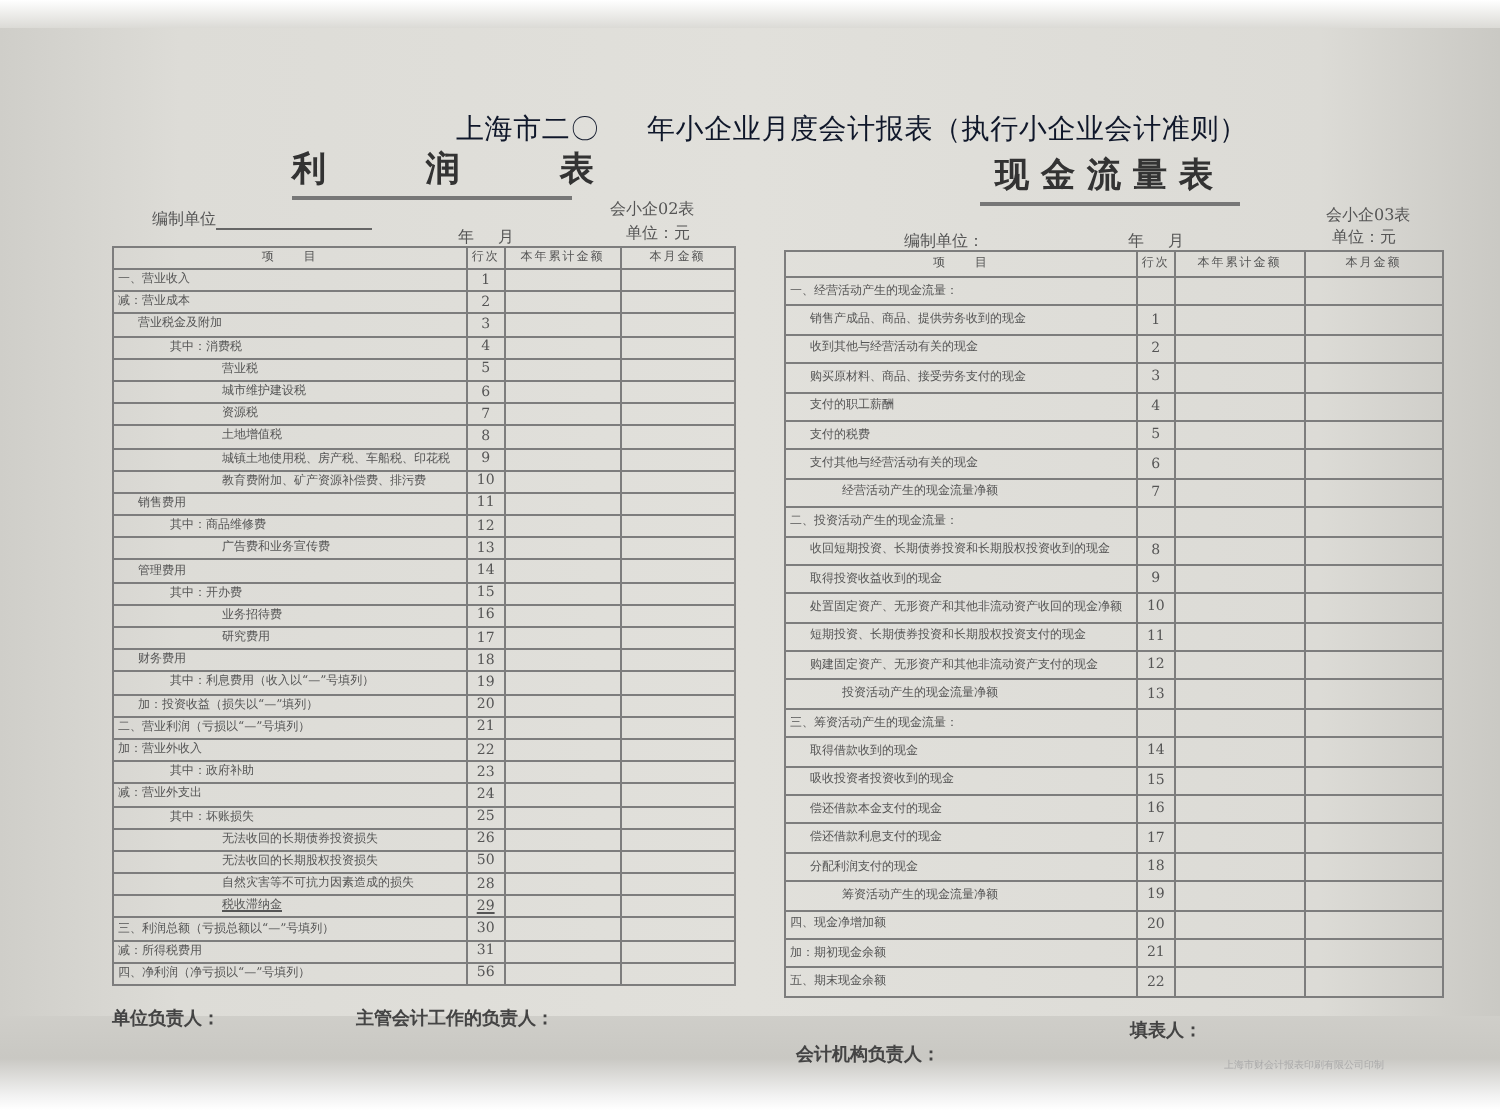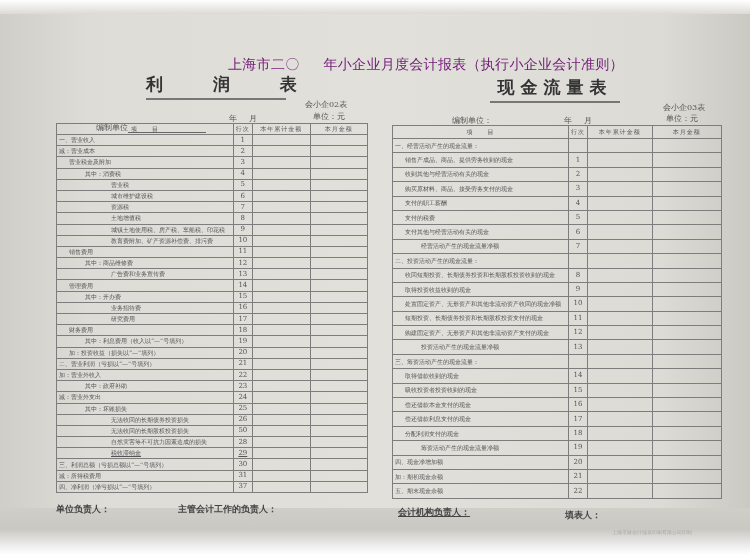--- a/index.html
+++ b/index.html
@@ -15,21 +15,21 @@
   }
   .bottom-shadow {
     position:absolute; left:0; top:508px; width:750px; height:47px;
     background:linear-gradient(#cfcec9 0%, #c9c8c3 45%, #f2f2f2 85%, #ffffff 100%);
   }
   .paper {
     position:absolute; left:0; top:14px; width:750px; height:500px;
     background:linear-gradient(90deg,#cfcec9 0%,#dddcd7 12%,#e1e0db 50%,#dcdbd6 88%,#cac9c4 100%);
   }
   .main-title {
-    position:absolute; left:228px; top:56px; font-size:14px; color:#701a75; white-space:nowrap;
+    position:absolute; left:228px; top:56px; font-size:14px; color:#0f172a; white-space:nowrap;
     letter-spacing:0.3px;
   }
   .main-title .gap { display:inline-block; width:24px; }
   .sheet-title {
     position:absolute; font-size:17px; font-weight:bold; color:#333; letter-spacing:22px;
     border-bottom:2px solid #777; padding-bottom:2px; white-space:nowrap; text-align:center;
   }
   .sheet-title.left { left:146px; top:73px; width:140px; }
   .sheet-title.right { left:490px; top:76px; width:130px; letter-spacing:6px; }
   .meta { position:absolute; font-size:8px; color:#555; white-space:nowrap; }
@@ -57,21 +57,21 @@
 <div class="paper"></div>
 <div class="bottom-shadow"></div>
 
 <div class="main-title">
   <span>上海市二〇</span><span class="gap"></span><span>年小企业月度会计报表（执行小企业会计准则）</span>
 </div>
 
 <div class="sheet-title left">利 润 表</div>
 <div class="meta" style="left:305px;top:99px;">会小企02表</div>
 <div class="meta" style="left:313px;top:111px;">单位：元</div>
-<div class="meta" style="left:76px;top:122px;margin-left:20px;">
+<div class="meta" style="left:76px;top:104px;">
   <span>编制单位</span><span class="uline" style="width:78px"></span>
 </div>
 <div class="meta" style="left:205px;top:113px;">
   <span class="uline" style="width:24px"></span><span>年</span><span class="uline" style="width:12px"></span><span>月</span>
 </div>
 
 <table class="report" id="profit-table" style="left:56px;top:123px;width:312px;">
   <colgroup>
       <col style="width:177px">
       <col style="width:19px">
@@ -268,21 +268,21 @@
         <td></td>
       </tr>
       <tr style="height: 11.2px;">
         <td class="">减：所得税费用</td>
         <td class="num">31</td>
         <td></td>
         <td></td>
       </tr>
       <tr style="height: 11.2px;">
         <td class="">四、净利润（净亏损以“—”号填列）</td>
-        <td class="num">37</td>
+        <td class="num">56</td>
         <td></td>
         <td></td>
       </tr>
     </tbody>
 </table>
 
 <div class="sheet-title right">现金流量表</div>
 <div class="meta" style="left:663px;top:102px;">会小企03表</div>
 <div class="meta" style="left:666px;top:113px;">单位：元</div>
 <div class="meta" style="left:405px;top:115px;padding-left:47px;">
@@ -456,15 +456,15 @@
         <td class="">五、期末现金余额</td>
         <td class="num">22</td>
         <td></td>
         <td></td>
       </tr>
     </tbody>
 </table>
 
 <div class="sig" style="left:56px;top:503px;">单位负责人：</div>
 <div class="sig" style="left:178px;top:503px;">主管会计工作的负责人：</div>
-<div class="sig" style="left:398px;top:506px;text-decoration:underline;">会计机构负责人：</div>
+<div class="sig" style="left:398px;top:521px;">会计机构负责人：</div>
 <div class="sig" style="left:536px;top:509px;margin-left:29px;">填表人：</div>
 <div class="printer">上海市财会计报表印刷有限公司印制</div>
 
 </body></html>

